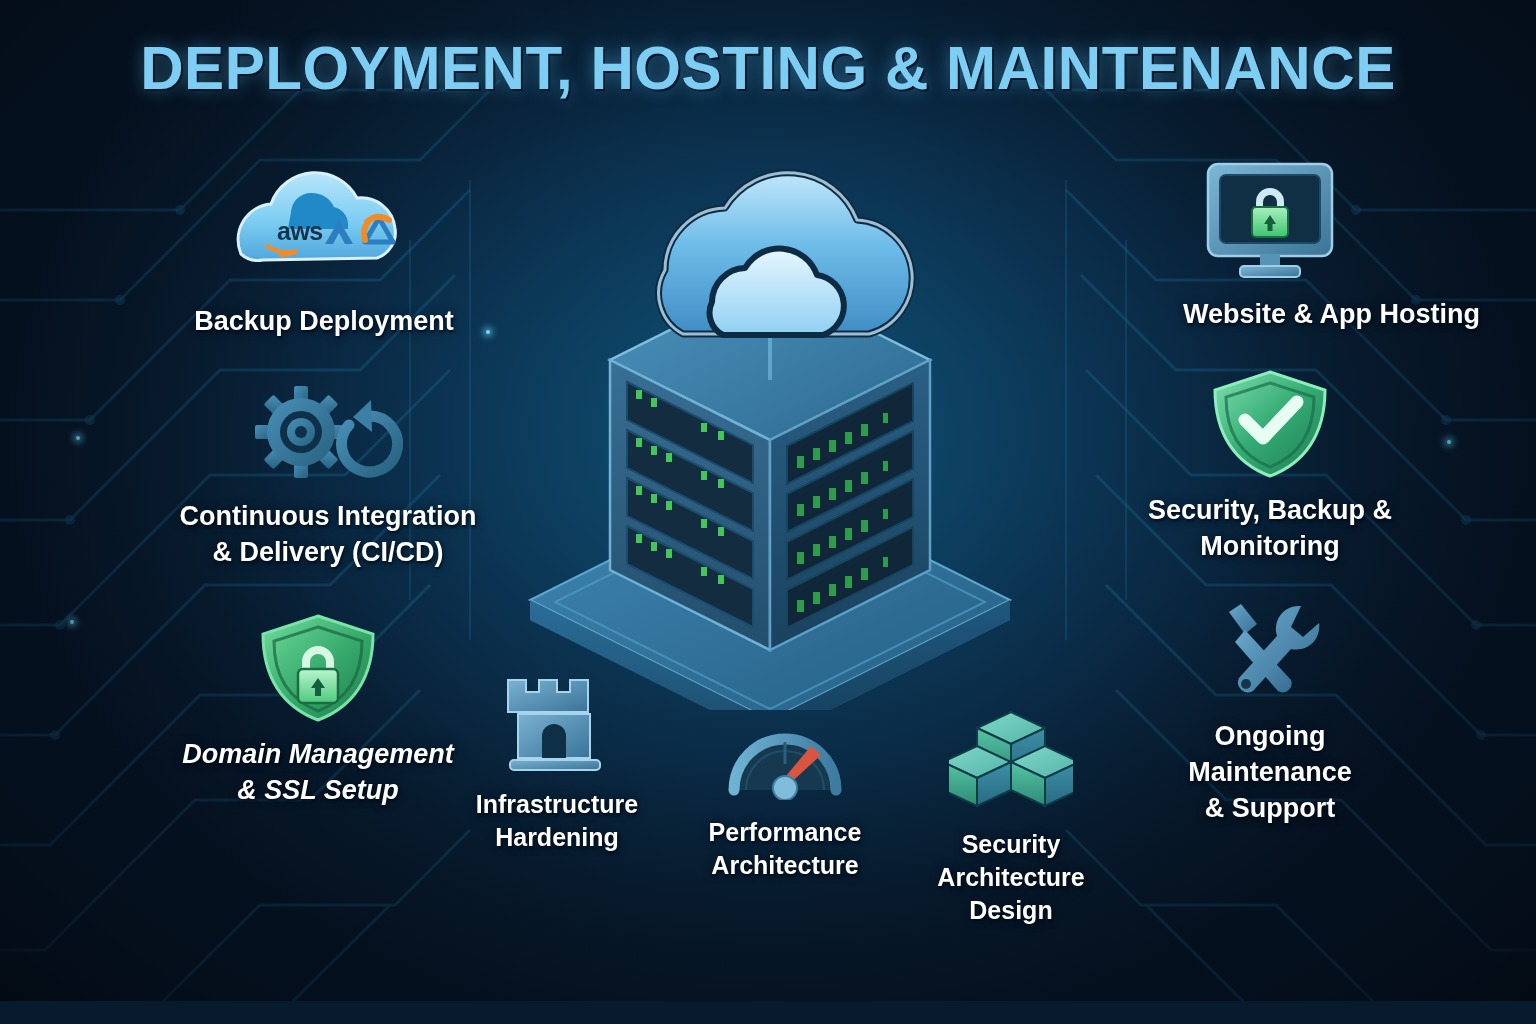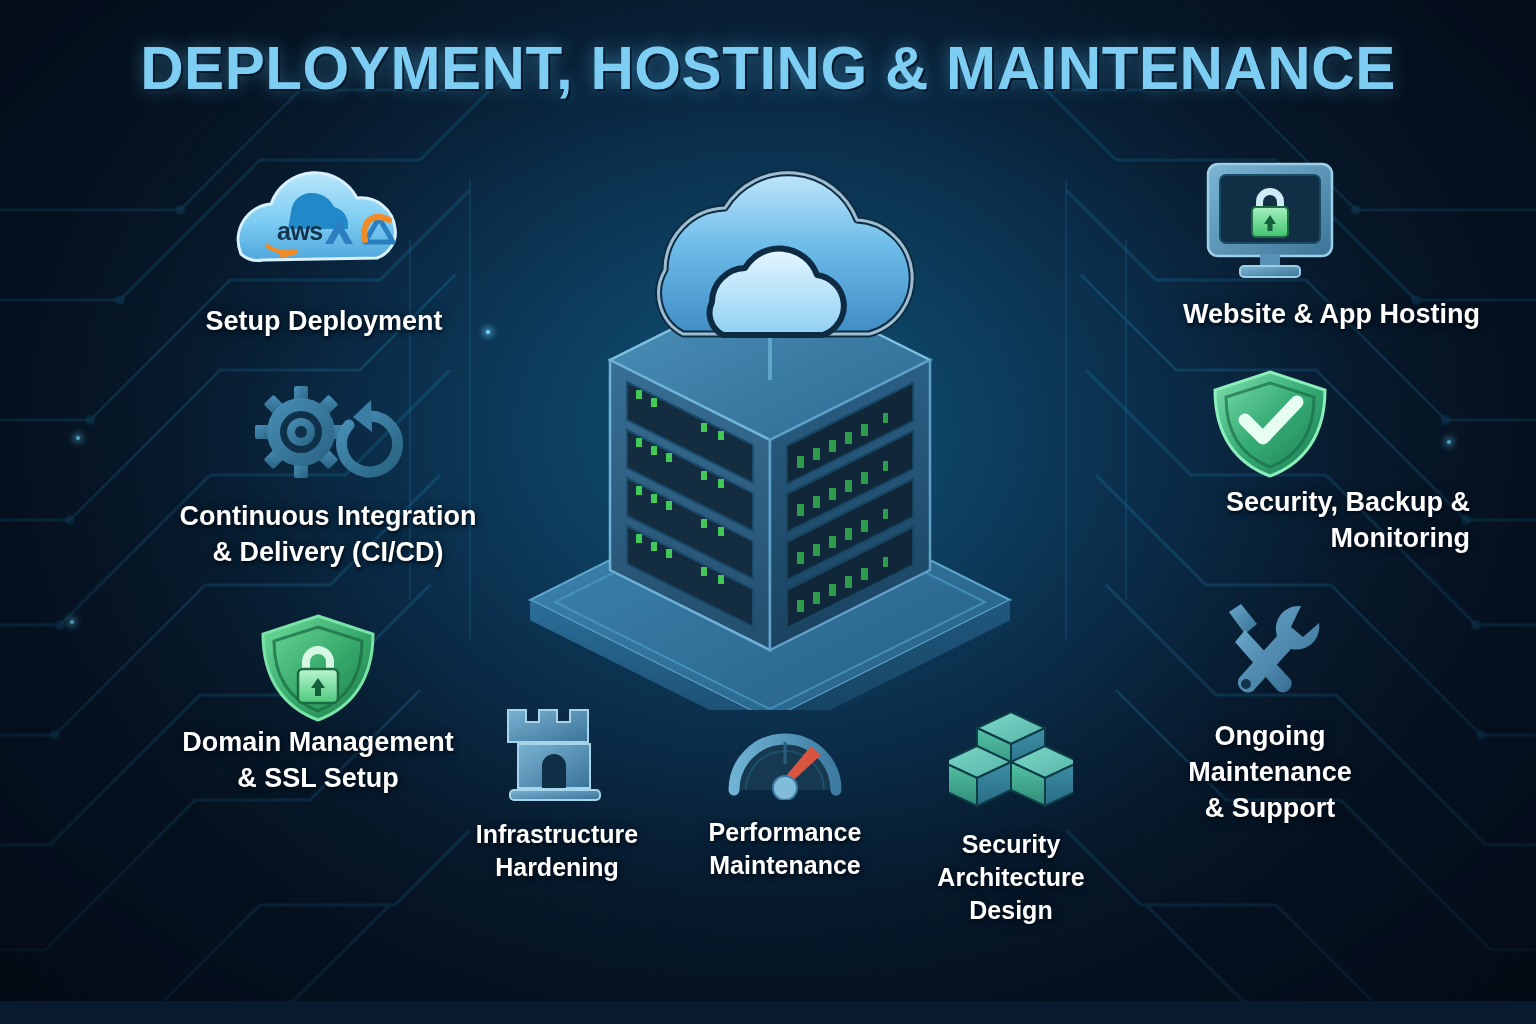--- a/index.html
+++ b/index.html
@@ -56,29 +56,29 @@
 
   
   #f-cloud      { left:114px;  top:158px;  width:420px; }
   #f-cicd       { left:108px;  top:386px;  width:440px; }
   #f-domain     { left:108px;  top:612px;  width:420px; }
   
   #f-hosting    { left:1060px; top:158px;  width:420px;text-align:right; }
   #f-security   { left:1070px; top:368px;  width:400px; }
   #f-maint      { left:1120px; top:600px;  width:300px; }
   
-  #f-infra      { left:448px;  top:706px;  width:218px; }
+  #f-infra      { left:448px;  top:676px;  width:218px; }
   #f-perf       { left:676px;  top:718px;  width:218px; }
   #f-scale      { left:906px;  top:708px;  width:210px; }
 
   #f-cloud .lbl    { margin-top:10px; }
   #f-cicd .lbl     { margin-top:12px; }
-  #f-domain .lbl   { margin-top:0; }
+  #f-domain .lbl   { margin-top:12px;font-style:italic; }
   #f-hosting .lbl  { margin-top:14px; }
-  #f-security .lbl { margin-top:4px;text-align:right; }
+  #f-security .lbl { margin-top:12px; }
   #f-maint .lbl    { margin-top:18px; }
   #f-infra .lbl    { margin-top:12px; }
   #f-perf .lbl     { margin-top:16px; }
   #f-scale .lbl    { margin-top:14px; }
 
   
   #center { position:absolute; left:505px; top:150px; width:530px; height:560px; }
 </style>
 </head>
 <body>
@@ -278,21 +278,21 @@
       <path d="M72 54 a20 20 0 0 1 20 -19 a24 24 0 0 1 23 14 a18 18 0 0 1 14 17 l0 5 -60 0 Z" fill="#2289c9"></path>
       <text x="58" y="82" font-family="'Liberation Sans',sans-serif" font-size="25" font-weight="bold" fill="#14344d" letter-spacing="-.5">aws</text>
       <path d="M48 88 q14 9 30 5 q-8 5 -16 4" fill="none" stroke="#f08c28" stroke-width="4" stroke-linecap="round"></path>
       <path d="M106 86 L120 62 L134 86 L126 86 L120 75 L114 86 Z" fill="#2b7fc0"></path>
       <g>
         <path d="M146 84 L160 60 L174 84 Z" fill="none" stroke="#2b7fc0" stroke-width="5" stroke-linejoin="round"></path>
         <path d="M148 64 q10 -9 22 -2" fill="none" stroke="#f08c28" stroke-width="6" stroke-linecap="round"></path>
         <path d="M146 82 q-3 -10 3 -18" fill="none" stroke="#f08c28" stroke-width="6" stroke-linecap="round"></path>
       </g>
     </svg>
-    <span class="lbl">Setup Deployment</span>
+    <span class="lbl">Backup Deployment</span>
   </div>
 
   <div class="feature side" id="f-cicd">
     <svg class="ico" width="150" height="100" viewBox="0 0 150 100">
       <defs>
         <linearGradient id="ggear" x1="0" y1="0" x2="1" y2="1">
           <stop offset="0" stop-color="#4a90b8"></stop>
             <stop offset="100%" stop-color="#27617f"></stop>
         </linearGradient>
       </defs>
@@ -430,21 +430,21 @@
         </linearGradient>
       </defs>
       <path d="M10 72 a51 51 0 0 1 102 0" fill="#17394f"></path>
       <path d="M10 72 a51 51 0 0 1 102 0" fill="none" stroke="url(#garc)" stroke-width="11" stroke-linecap="round"></path>
       <path d="M22 72 a39 39 0 0 1 78 0" fill="none" stroke="#1f5573" stroke-width="2" opacity=".8"></path>
       <path d="M61 24 v22" stroke="#29607f" stroke-width="3"></path>
       <path d="M61 70 L97 37 L87 28 L57 64 Z" fill="#d9553f"></path>
       <circle cx="61" cy="70" r="12" fill="#82bcdb" stroke="#3e7da3" stroke-width="2"></circle>
     </svg>
     <span class="lbl">Performance
-Maintenance</span>
+Architecture</span>
   </div>
 
   <div class="feature bottom" id="f-scale">
     <svg class="ico" width="124" height="106" viewBox="0 0 124 106">
       <defs>
         <linearGradient id="gcT" x1="0" y1="0" x2="1" y2="1">
           <stop offset="0" stop-color="#7fd9c8"></stop>
             <stop offset="100%" stop-color="#54b3a8"></stop>
         </linearGradient>
         <linearGradient id="gcL" x1="0" y1="0" x2="0" y2="1">

